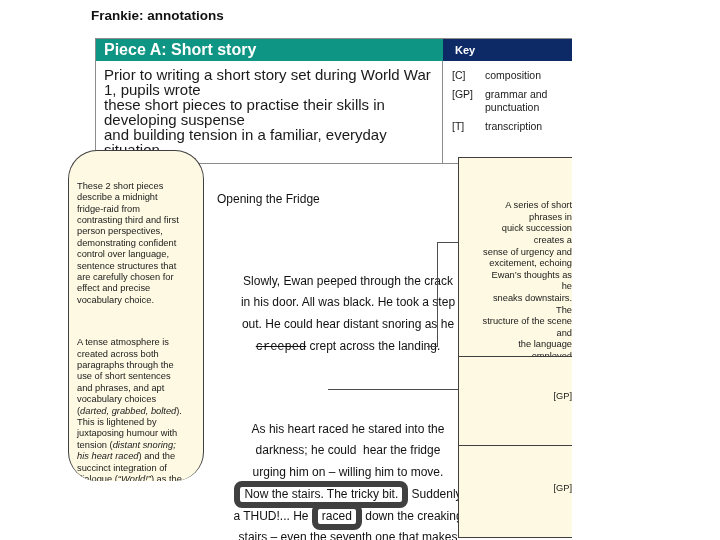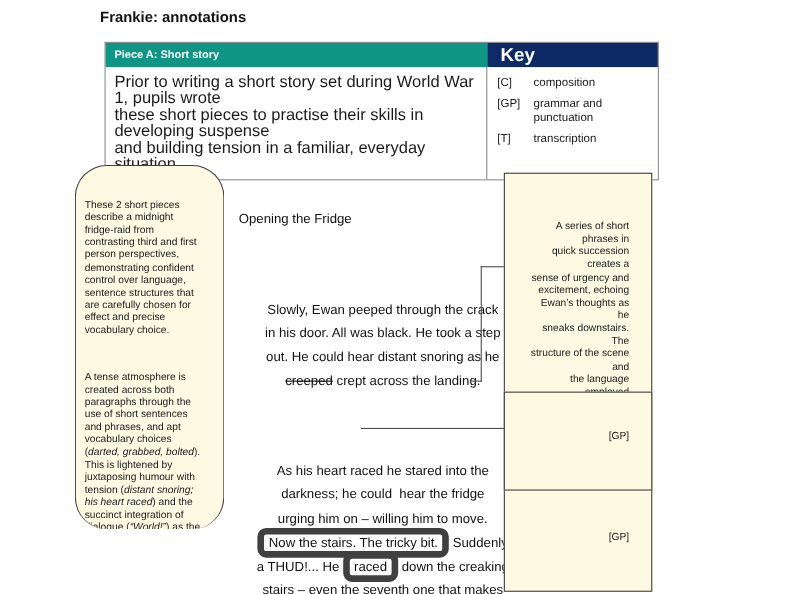--- a/index.html
+++ b/index.html
@@ -1,27 +1,27 @@
 <!DOCTYPE html>
 <html><head>
 <meta charset="utf-8">
 <style>
   html,body{margin:0;padding:0;background:#ffffff;}
-  .canvas{position:relative;width:720px;height:540px;background:#ffffff;overflow:hidden;
+  .canvas{position:relative;width:572px;height:540px;background:#ffffff;overflow:hidden;
           font-family:"Liberation Sans",sans-serif;color:#1a1a1a;}
   .canvas *{box-sizing:border-box;}
 
   .page-title{position:absolute;left:91px;top:8px;margin:0;font-size:13.5px;font-weight:bold;color:#111;}
 
   
   .info-table{position:absolute;left:95px;top:38px;width:504px;border:1px solid #8c8c8c;}
   .thead{display:flex;height:22px;}
-  .piece-head{width:347px;background:#0f9583;color:#ffffff;font-weight:bold;font-size:10px;
+  .piece-head{width:347px;background:#0f9583;color:#ffffff;font-weight:bold;font-size:16px;
               display:flex;align-items:center;padding-left:8px;}
-  .key-head{flex:1;background:#0e2a66;color:#ffffff;font-weight:bold;font-size:17px;
+  .key-head{flex:1;background:#0e2a66;color:#ffffff;font-weight:bold;font-size:11px;
             display:flex;align-items:center;padding-left:12px;}
   .tbody{display:flex;min-height:79px;}
   .desc-cell{width:347px;padding:6px 8px;font-size:15px;line-height:15px;white-space:pre-wrap;
              border-right:1px solid #8c8c8c;}
   .key-cell{flex:1;padding:8px 4px 6px 9px;display:flex;flex-direction:column;gap:6px;font-size:10.5px;}
   .key-item{display:flex;line-height:13px;}
   .key-code{width:33px;flex:none;}
   .key-label{width:100px;}
 
   
@@ -35,21 +35,21 @@
   .right-note p{margin:12px;text-align:right;}
   .right-note .tag{margin-top:4px;}
 
   
   .story{position:absolute;left:217px;top:146px;width:262px;font-size:12px;line-height:21.7px;
          white-space:pre-wrap;color:#111;}
   .story-title{margin:0 0 16px 0;}
   .story p.story-p{margin:0 0 17px 0;text-align:center;}
 
   .it{font-style:italic;}
-  .strike{text-decoration:line-through;}
+  .strike{text-decoration:line-through;font-family:Liberation Mono, monospace;}
   .callout{border:6px solid #404040;border-radius:8px;padding:0 4px 1px 4px;}
 
   
   .line{position:absolute;background:#4d4d4d;}
   .bracket-top{left:437px;top:242px;width:21px;height:1px;}
   .bracket-v{left:437px;top:242px;width:1px;height:105px;}
   .bracket-tick{left:427px;top:346px;width:11px;height:1px;}
   .raced-line{left:328px;top:389px;width:130px;height:1px;}
 </style>
 </head>

